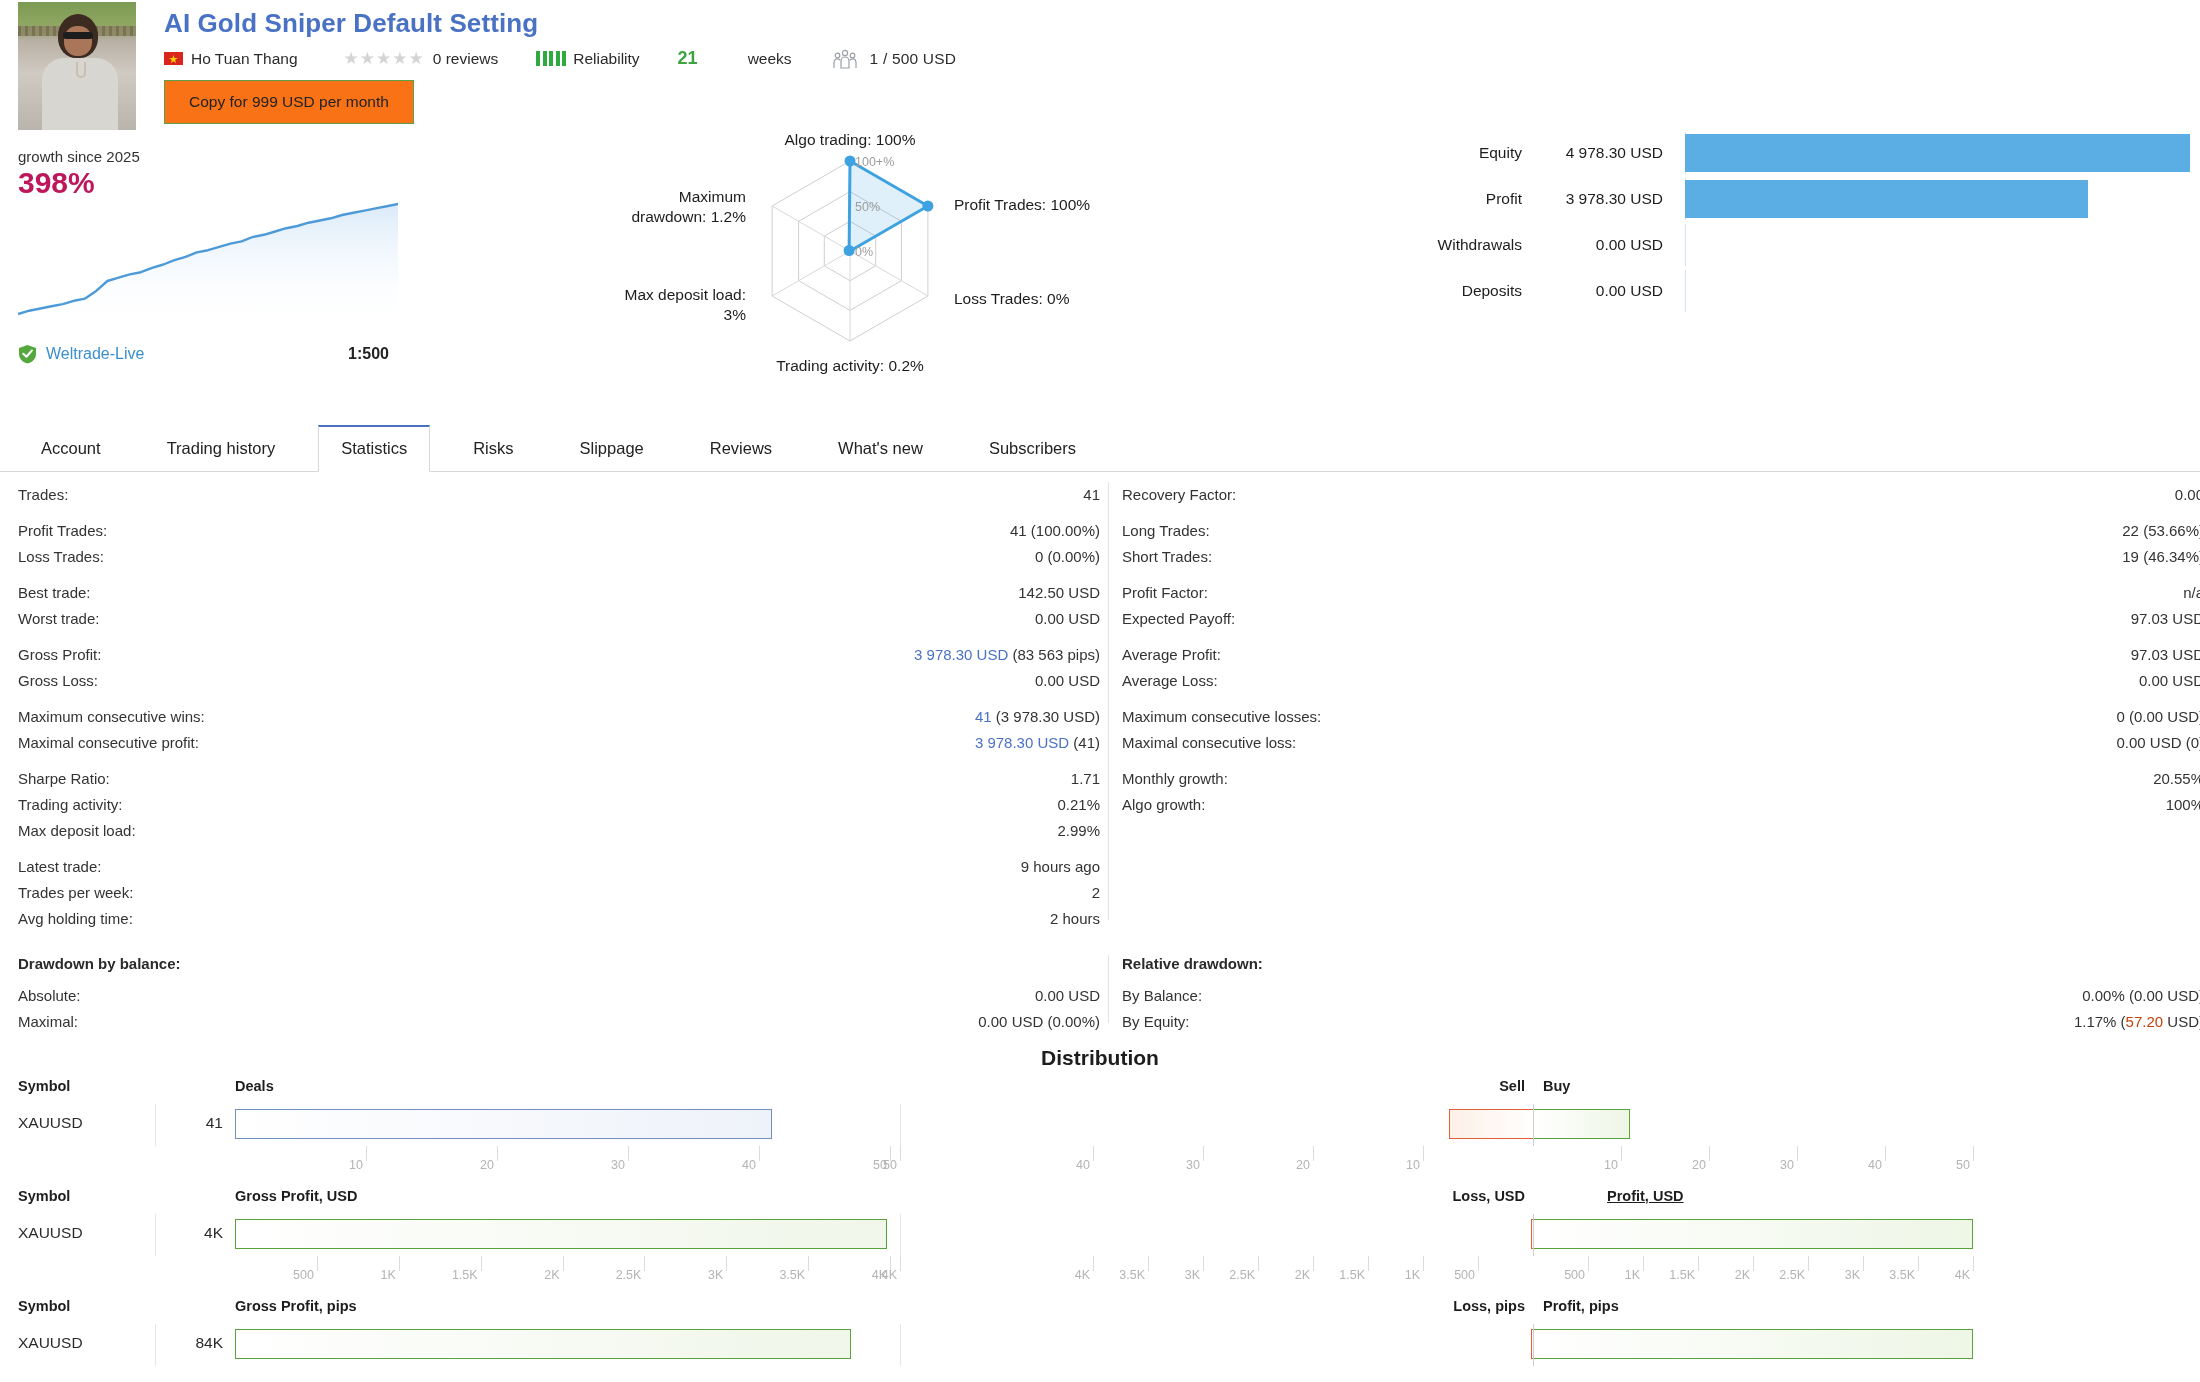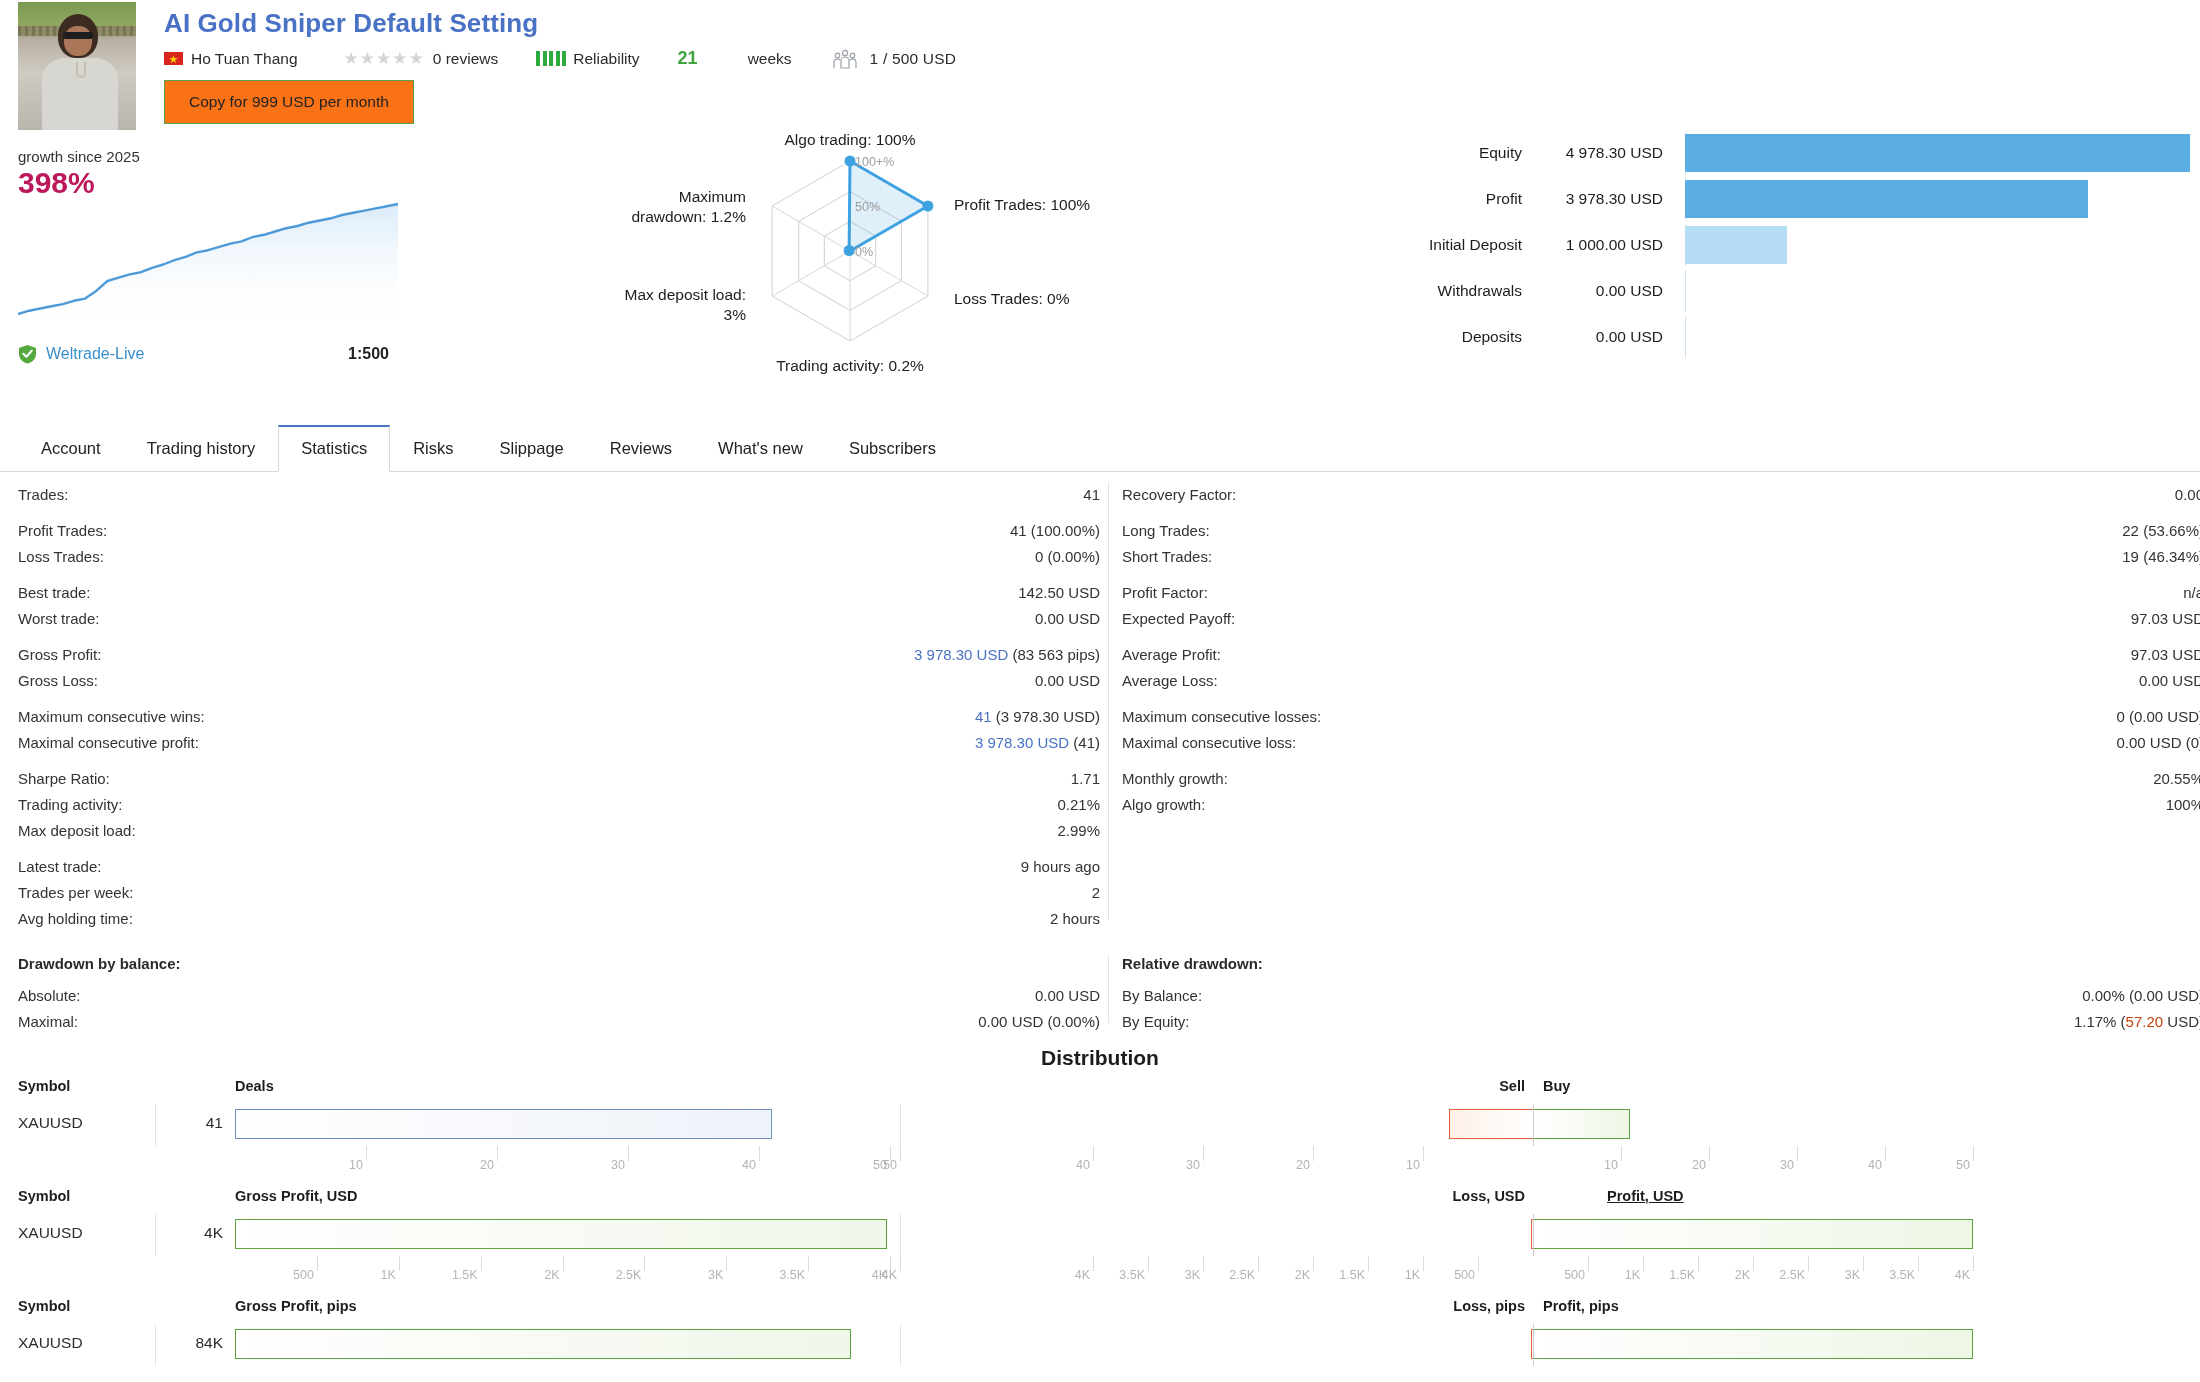--- a/index.html
+++ b/index.html
@@ -259,46 +259,38 @@
         </div>
         <div class="eq-row">
           <div class="eq-label">Profit</div>
           <div class="eq-value">3 978.30 USD</div>
           <div class="eq-bar-wrap">
             <div class="eq-axis"></div>
             <div class="eq-bar" style="width: 79.9%; background: rgb(90, 174, 228);"></div>
           </div>
         </div>
         <div class="eq-row">
-          <div class="eq-label">Initial Deposit</div>
-          <div class="eq-value">1 000.00 USD</div>
-          <div class="eq-bar-wrap">
-            <div class="eq-axis"></div>
-            <div class="eq-bar" style="width: 20.1%; background: rgb(181, 221, 244);"></div>
-          </div>
-        </div>
-        <div class="eq-row">
           <div class="eq-label">Withdrawals</div>
           <div class="eq-value">0.00 USD</div>
           <div class="eq-bar-wrap">
             <div class="eq-axis"></div>
           </div>
         </div>
         <div class="eq-row">
           <div class="eq-label">Deposits</div>
           <div class="eq-value">0.00 USD</div>
           <div class="eq-bar-wrap">
             <div class="eq-axis"></div>
           </div>
         </div>
       </div>
   </div>
 
   <div class="tabs">
-    <div id="tabs-host" style="display:flex; align-items:flex-end;">
+    <div id="tabs-host" style="display:flex; align-items:flex-end;gap:20px;">
         <div class="tab">Account</div>
         <div class="tab">Trading history</div>
         <div class="tab active">Statistics</div>
         <div class="tab">Risks</div>
         <div class="tab">Slippage</div>
         <div class="tab">Reviews</div>
         <div class="tab">What's new</div>
         <div class="tab">Subscribers</div>
       </div>
   </div>

